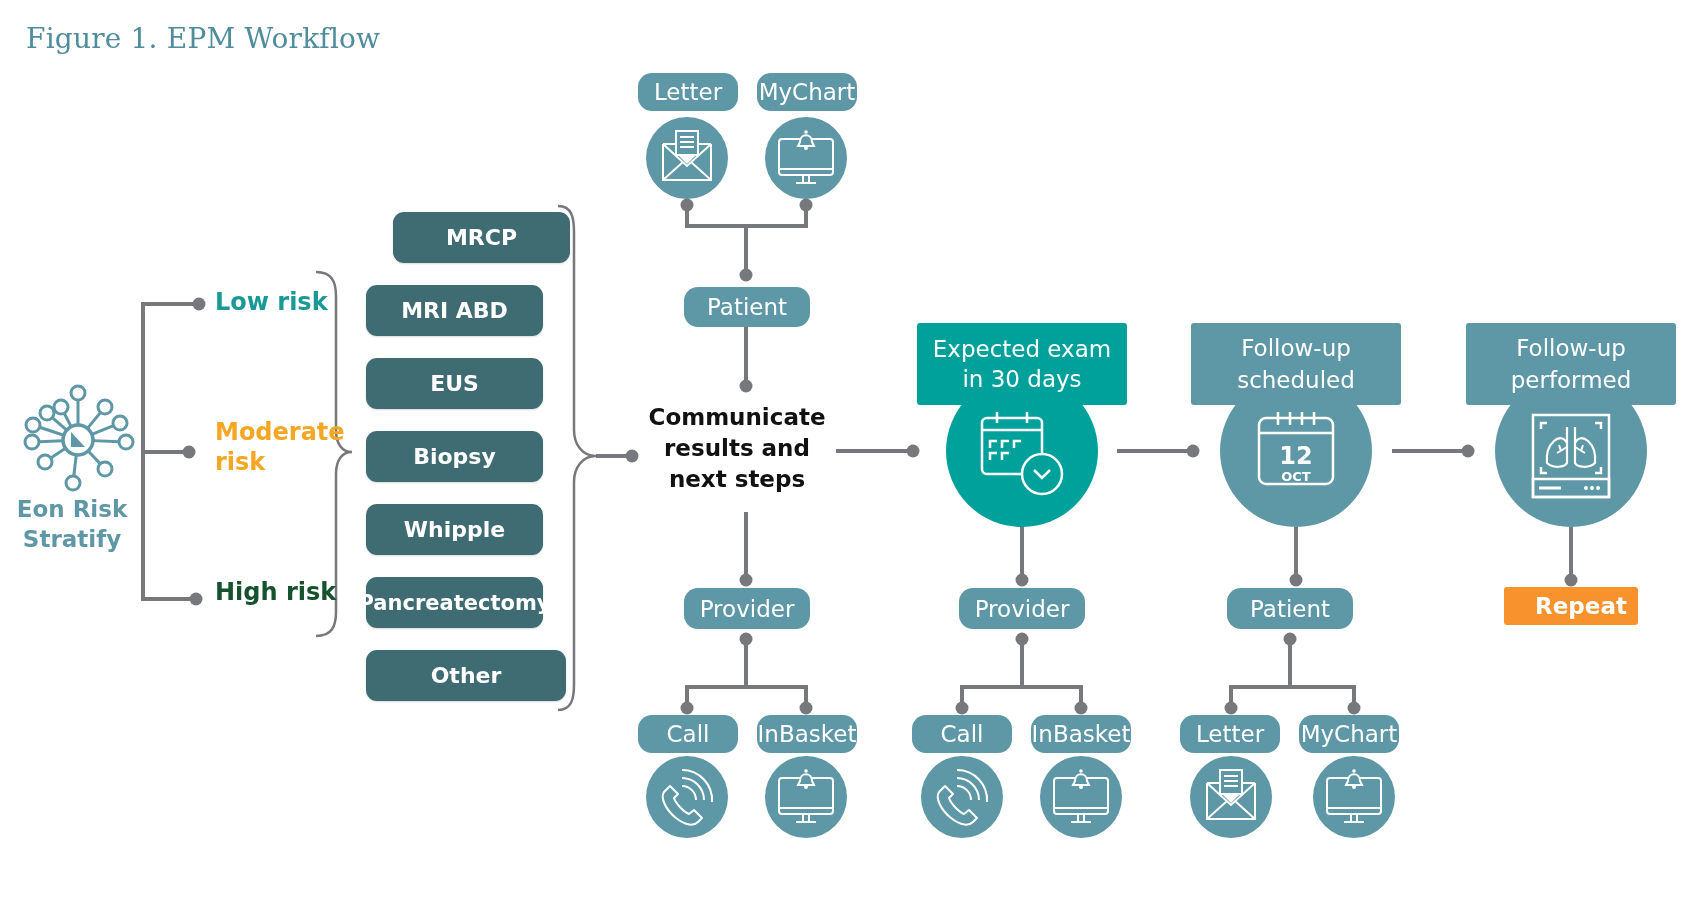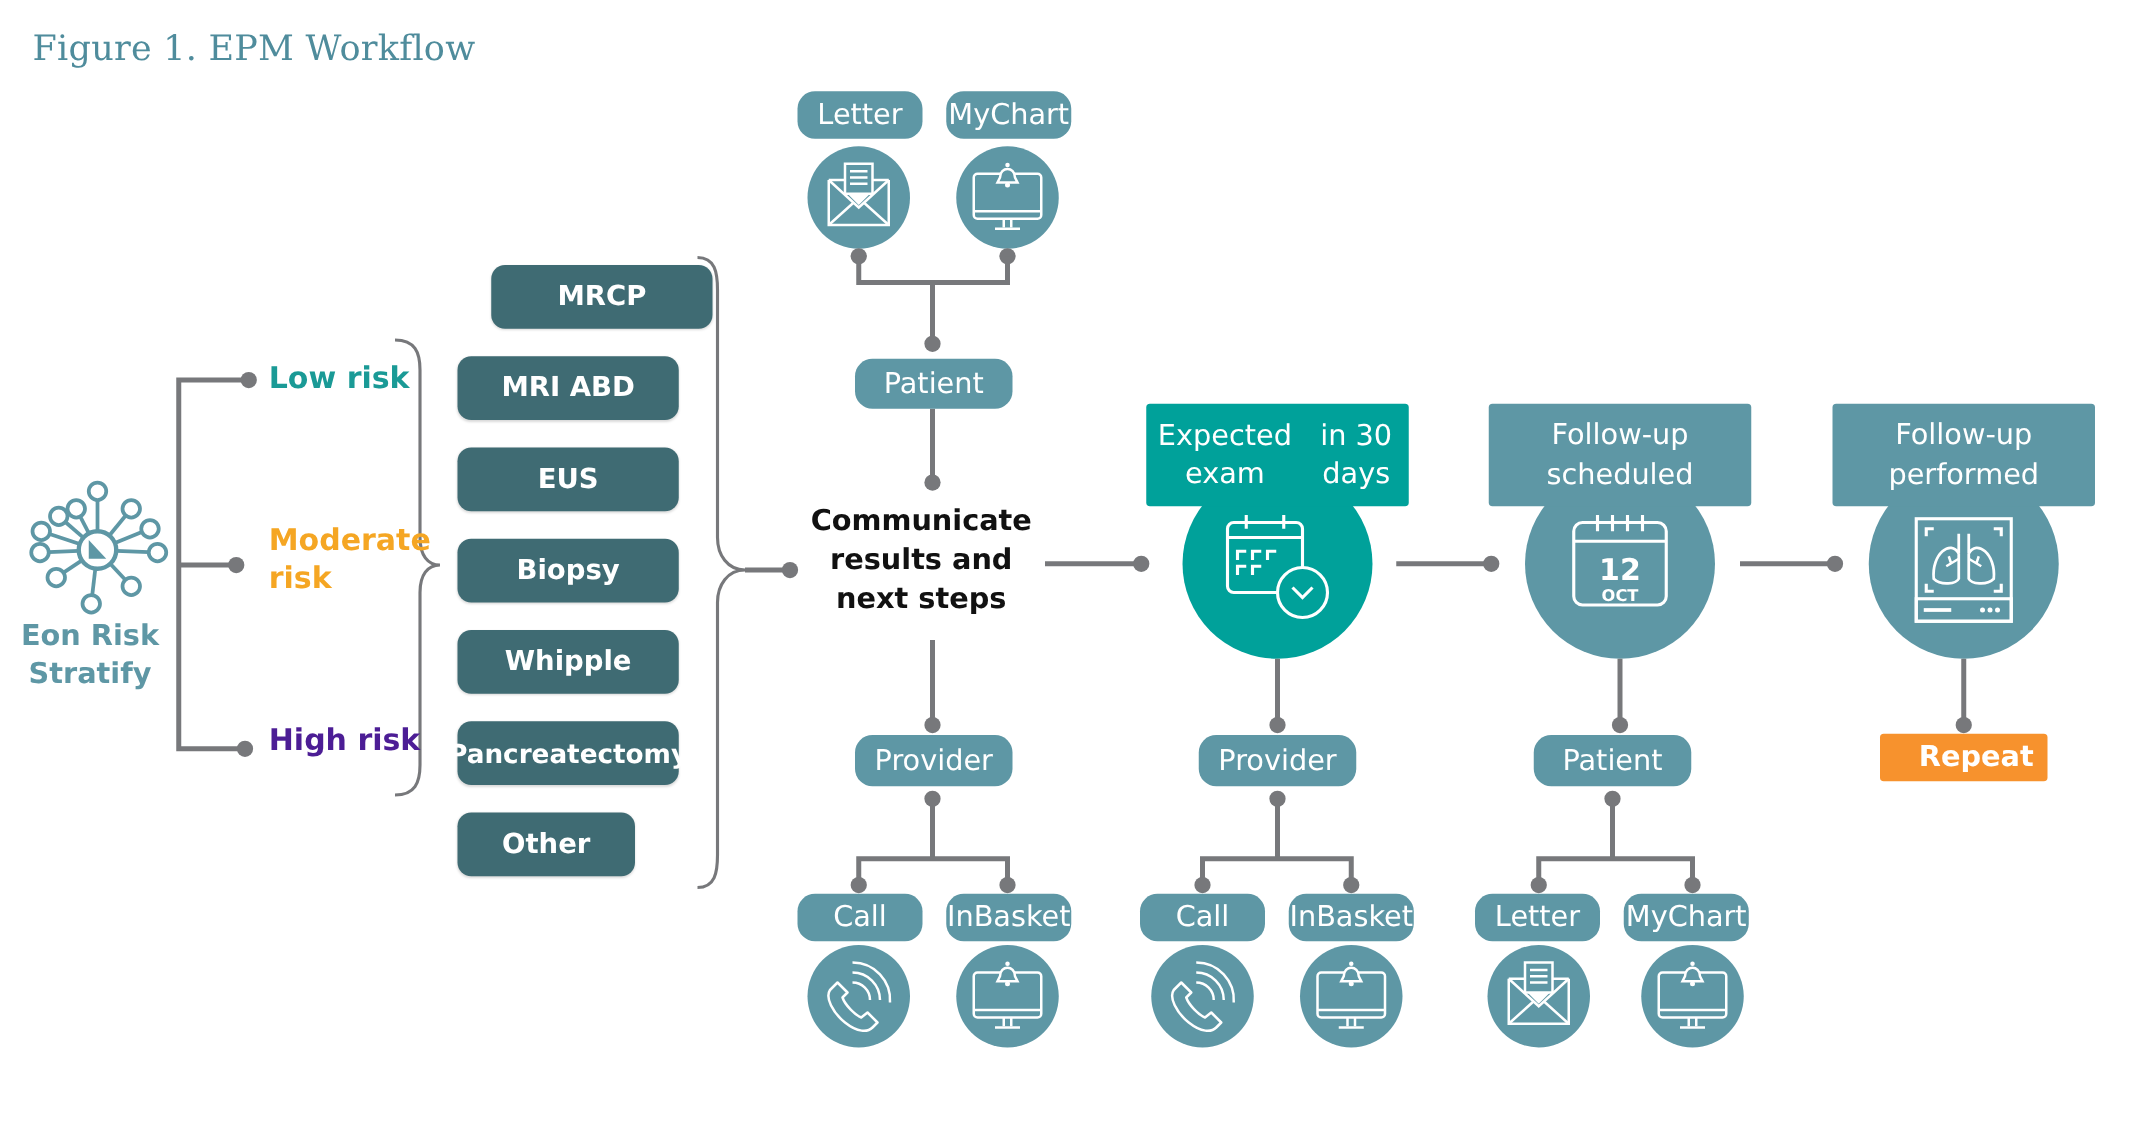--- a/index.html
+++ b/index.html
@@ -176,47 +176,47 @@
   <div>Stratify</div>
 </div>
 
 <div class="risk" style="left:215px;top:287px;color:#1a9a96;">
   <div>Low risk</div>
 </div>
 <div class="risk" style="left:215px;top:417px;color:#f5a623;">
   <div>Moderate</div>
   <div>risk</div>
 </div>
-<div class="risk" style="left:215px;top:577px;color:#4c1d95;">
+<div class="risk" style="left:215px;top:577px;color:#14532d;">
   <div>High risk</div>
 </div>
 
 <div class="tbox dark" style="left:366px;top:212px;width:177px;height:51px;margin-left:27px;">MRCP</div>
 <div class="tbox dark" style="left:366px;top:285px;width:177px;height:51px;">MRI ABD</div>
 <div class="tbox dark" style="left:366px;top:358px;width:177px;height:51px;">EUS</div>
 <div class="tbox dark" style="left:366px;top:431px;width:177px;height:51px;">Biopsy</div>
 <div class="tbox dark" style="left:366px;top:504px;width:177px;height:51px;">Whipple</div>
 <div class="tbox dark" style="left:366px;top:577px;width:177px;height:51px;font-size:21px;">Pancreatectomy</div>
-<div class="tbox dark" style="left:366px;top:650px;width:142px;height:51px;">Other</div>
+<div class="tbox dark" style="left:366px;top:650px;width:200px;height:51px;">Other</div>
 
 <div class="tbox light" style="left:638px;top:73px;width:100px;height:38px;">Letter</div>
 <div class="tbox light" style="left:757px;top:73px;width:100px;height:38px;">MyChart</div>
 <div class="tbox light" style="left:684px;top:287px;width:126px;height:40px;">Patient</div>
 
 <div class="center-text">
   <div>Communicate</div>
   <div>results and</div>
   <div>next steps</div>
 </div>
 
 <div class="tbox light" style="left:684px;top:588px;width:126px;height:41px;">Provider</div>
 <div class="tbox light" style="left:638px;top:715px;width:100px;height:38px;">Call</div>
 <div class="tbox light" style="left:757px;top:715px;width:100px;height:38px;">InBasket</div>
 
-<div class="tbox teal" style="left:917px;top:323px;width:210px;height:82px;flex-direction:row;">
+<div class="tbox teal" style="left:917px;top:323px;width:210px;height:82px;flex-direction:column;">
   <div>Expected exam</div>
   <div>in 30 days</div>
 </div>
 <div class="tbox light" style="left:959px;top:588px;width:126px;height:41px;">Provider</div>
 <div class="tbox light" style="left:912px;top:715px;width:100px;height:38px;">Call</div>
 <div class="tbox light" style="left:1031px;top:715px;width:100px;height:38px;">InBasket</div>
 
 <div class="tbox stage" style="left:1191px;top:323px;width:210px;height:82px;flex-direction:column;">
   <div>Follow-up</div>
   <div>scheduled</div>

